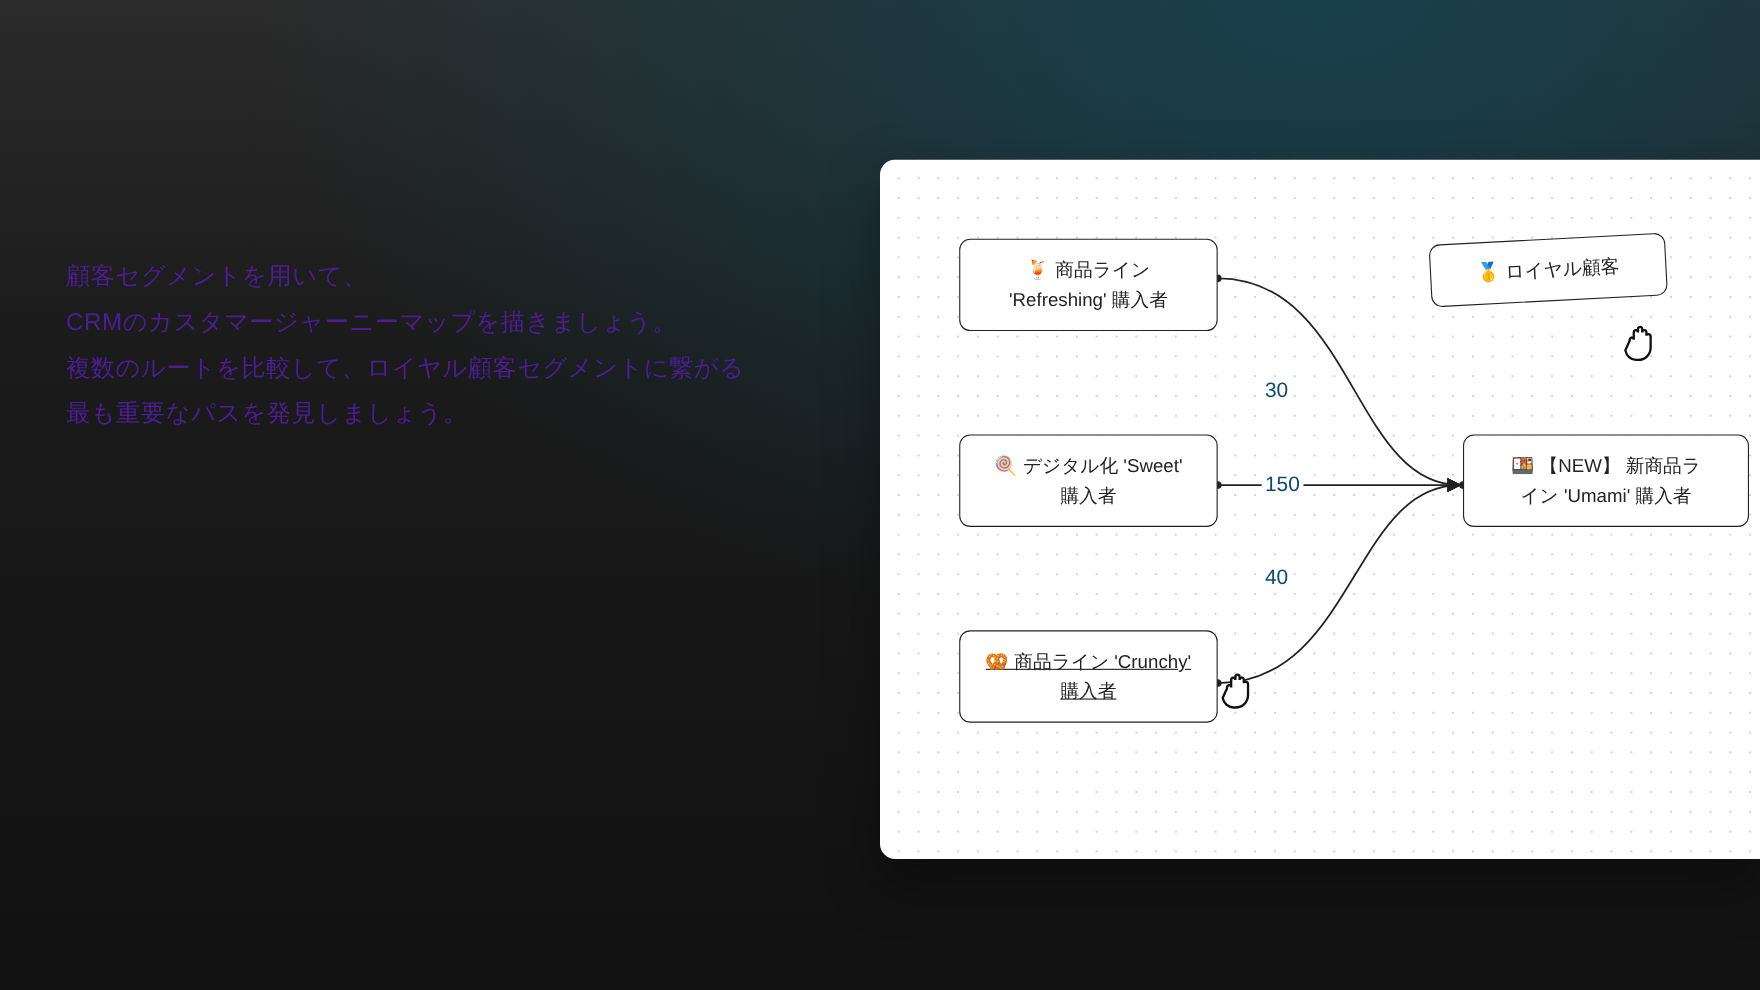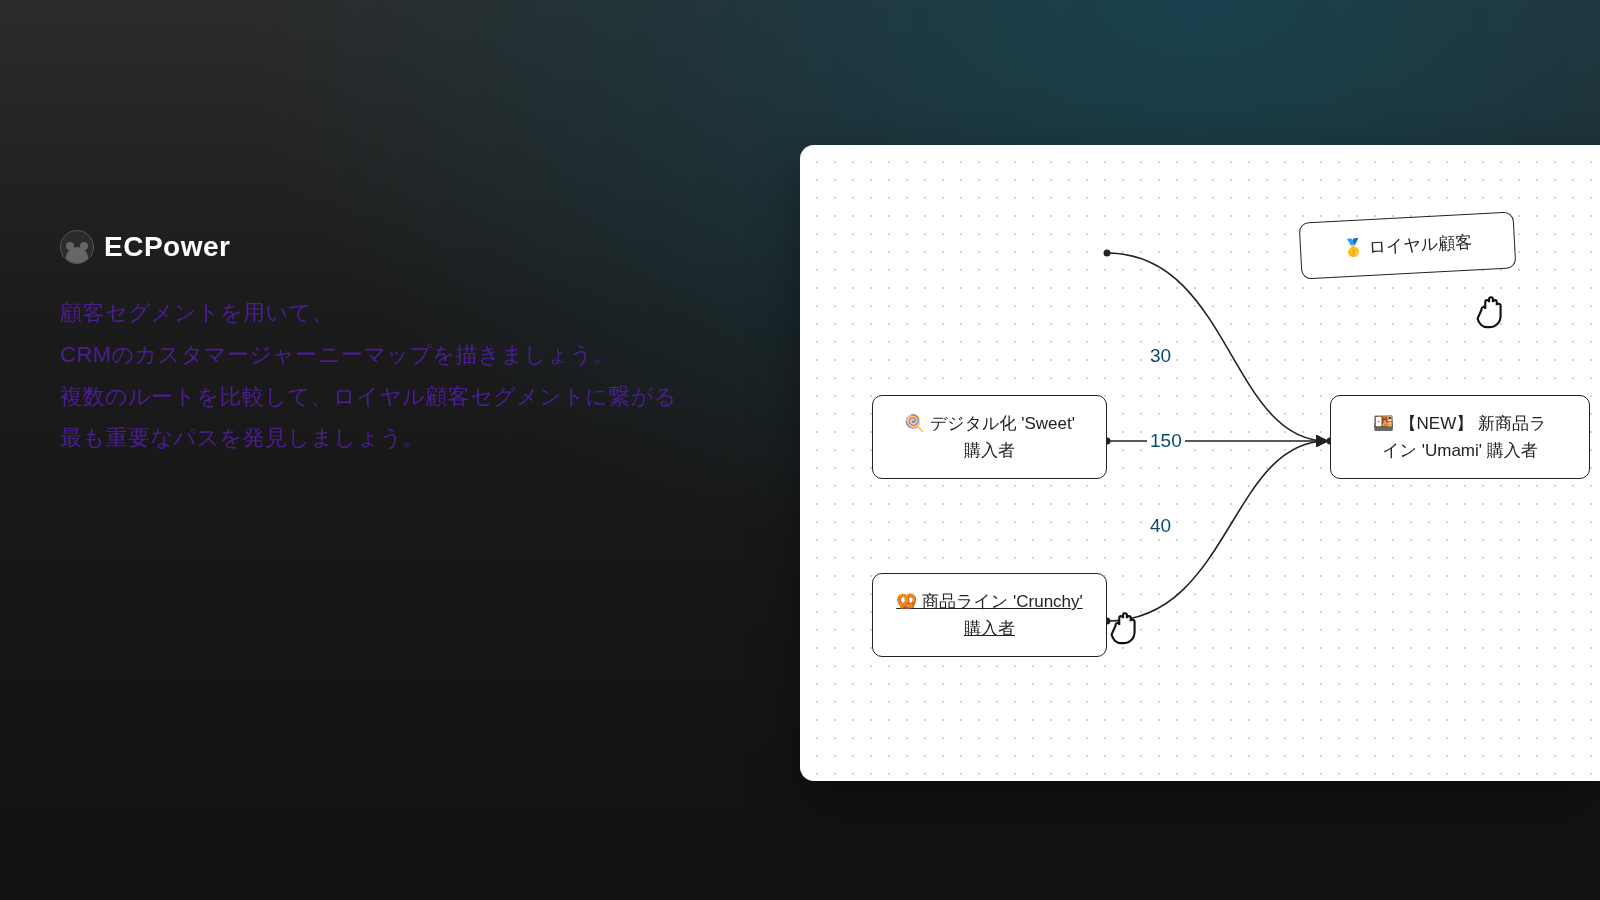--- a/index.html
+++ b/index.html
@@ -33,26 +33,20 @@
   #lab2 { left:347px; top:285px; }
   #lab3 { left:347px; top:370px; }
   .cursor { position:absolute; width:46px; height:46px; }
   
   .hand { stroke:#101010; stroke-width:2.2; fill:#fff; }
 </style>
 </head>
 <body>
 
 <div class="left">
-  <div class="brand">
-    <span class="brand-icon">
-        <span class="bear"></span>
-      </span>
-    <span class="brand-name">ECPower</span>
-  </div>
   <div class="sub">顧客セグメントを用いて、
 CRMのカスタマージャーニーマップを描きましょう。
 複数のルートを比較して、ロイヤル顧客セグメントに繋がる
 最も重要なパスを発見しましょう。</div>
 </div>
 
 <div class="canvas">
   <svg class="edges" width="800" height="636">
     <defs>
       <marker id="arrow" markerWidth="8" markerHeight="8" refX="7" refY="4" orient="auto">
@@ -61,20 +55,22 @@
     </defs>
     <path d="M307,108 C430,108 430,296 527,296" stroke="#222" stroke-width="1.6" fill="none" marker-end="url(#arrow)"></path>
     <path d="M307,296 L527,296" stroke="#222" stroke-width="1.6" fill="none" marker-end="url(#arrow)"></path>
     <path d="M307,476 C430,476 430,296 527,296" stroke="#222" stroke-width="1.6" fill="none" marker-end="url(#arrow)"></path>
     <circle cx="307" cy="108" r="3.5" fill="#222"></circle>
       <circle cx="307" cy="296" r="3.5" fill="#222"></circle>
     <circle cx="307" cy="476" r="3.5" fill="#222"></circle>
       <circle cx="530" cy="296" r="3.5" fill="#222"></circle>
   </svg>
 
+  <div id="nodeA" class="node">🍹 商品ライン
+'Refreshing' 購入者</div>
   <div id="nodeB" class="node">🍭 デジタル化 'Sweet'
 購入者</div>
   <div id="nodeC" class="node">🥨 商品ライン 'Crunchy'
 購入者</div>
   <div id="nodeD" class="node">🥇 ロイヤル顧客</div>
   <div id="nodeE" class="node">🍱 【NEW】 新商品ラ
 イン 'Umami' 購入者</div>
 
   <span id="lab1" class="edge-label">30</span>
   <span id="lab2" class="edge-label">150</span>

